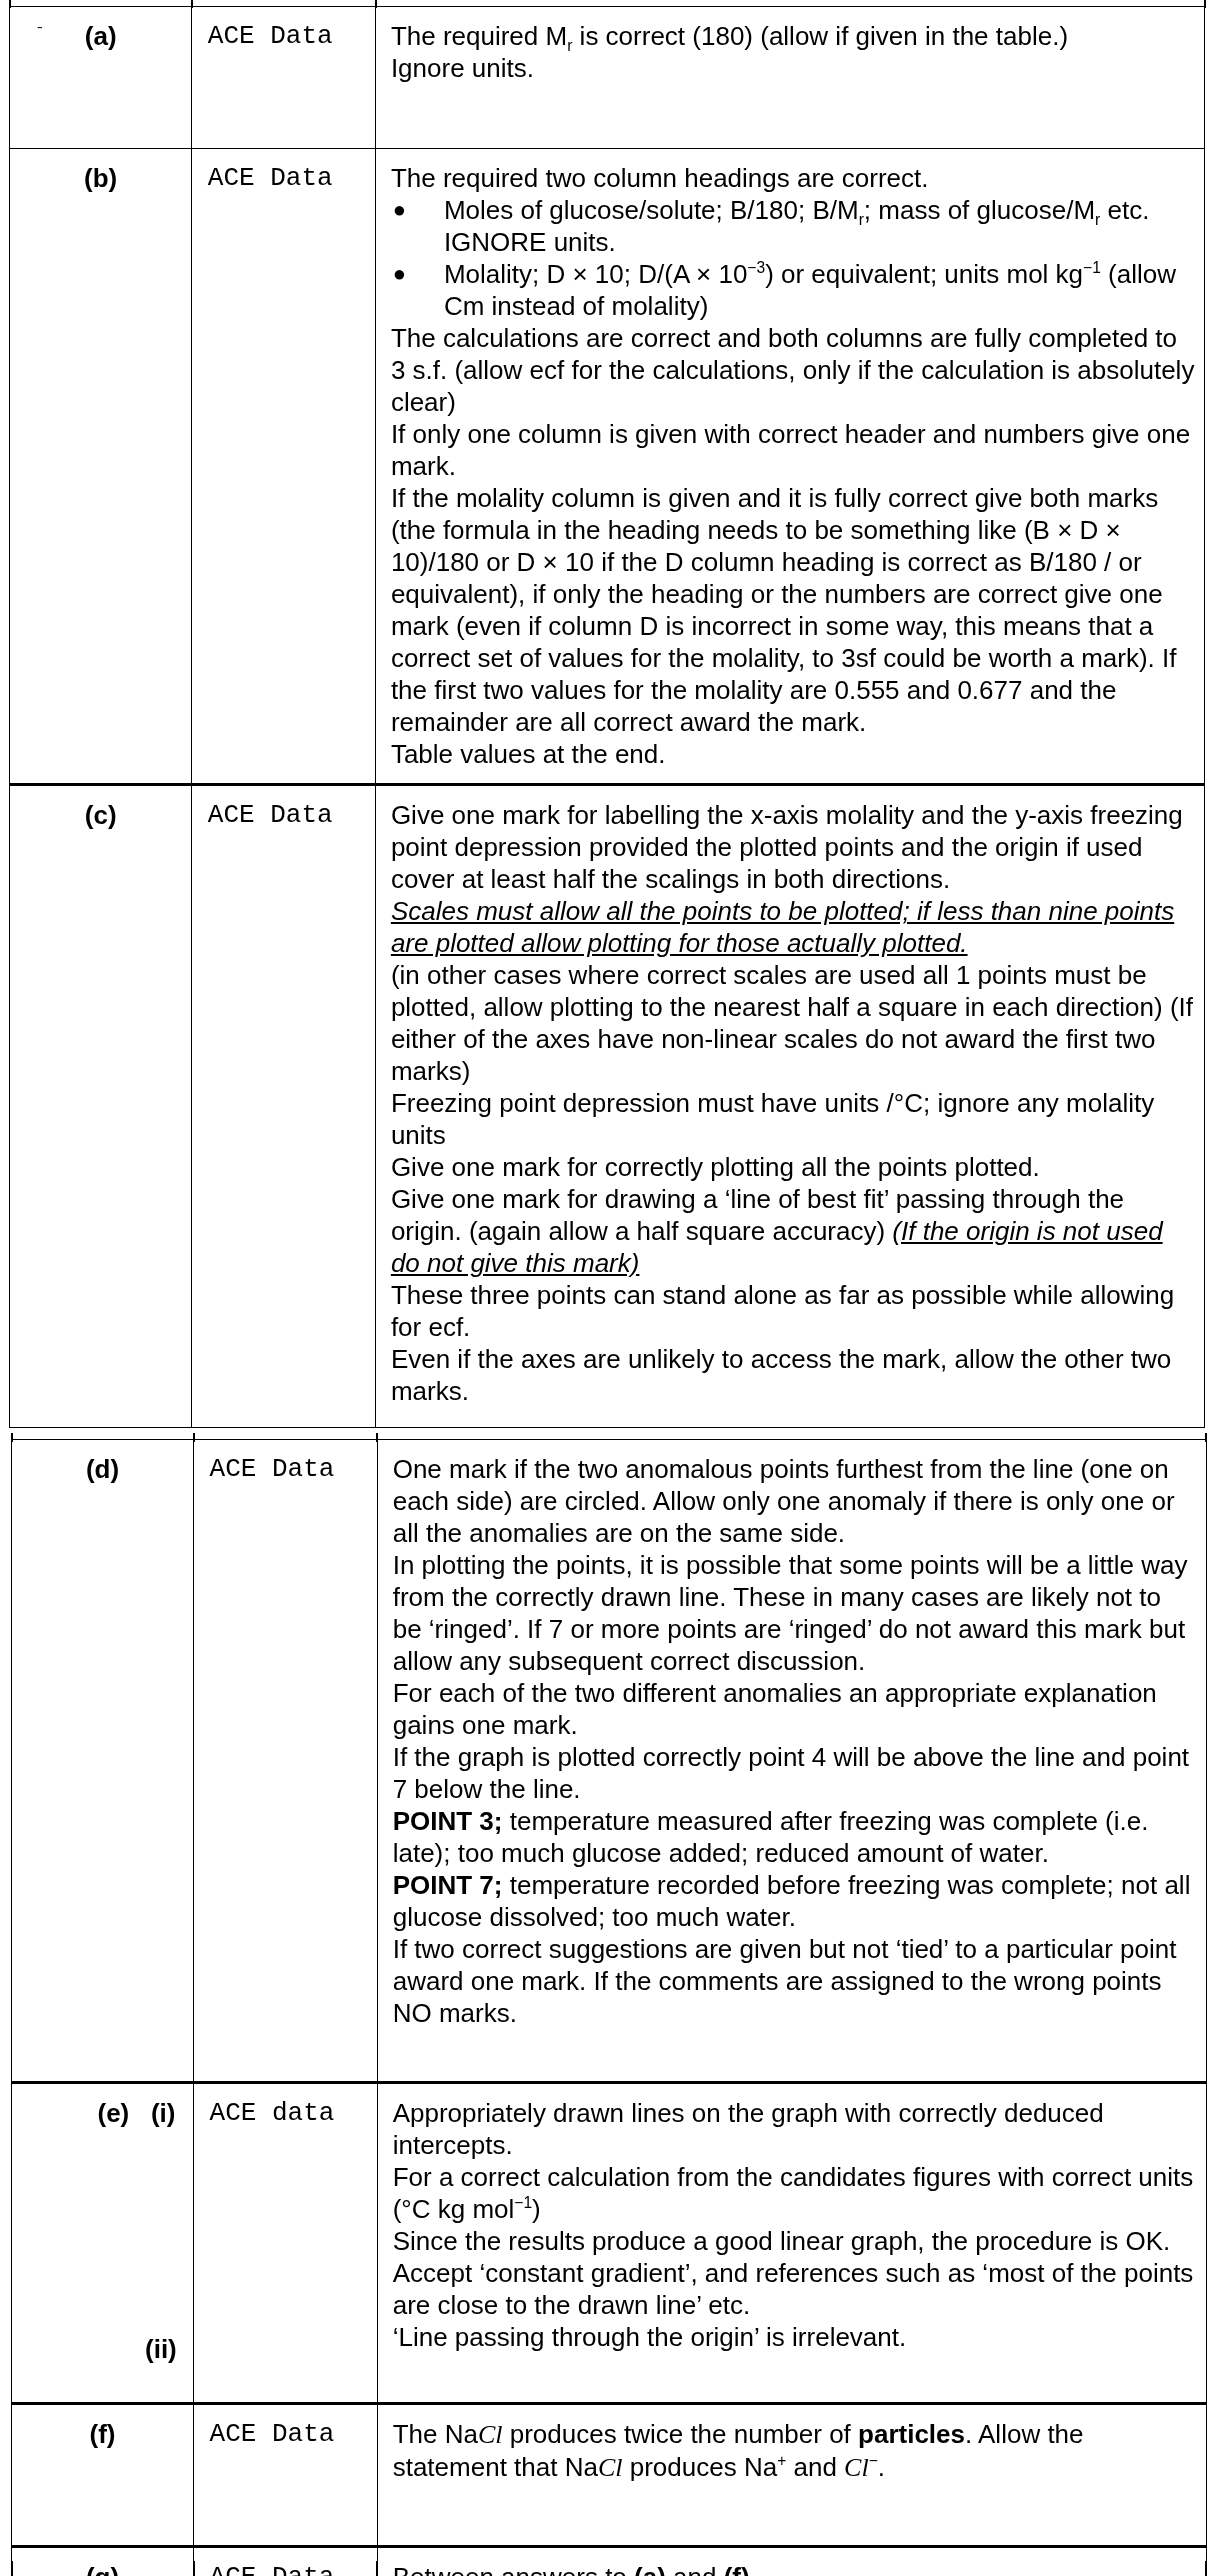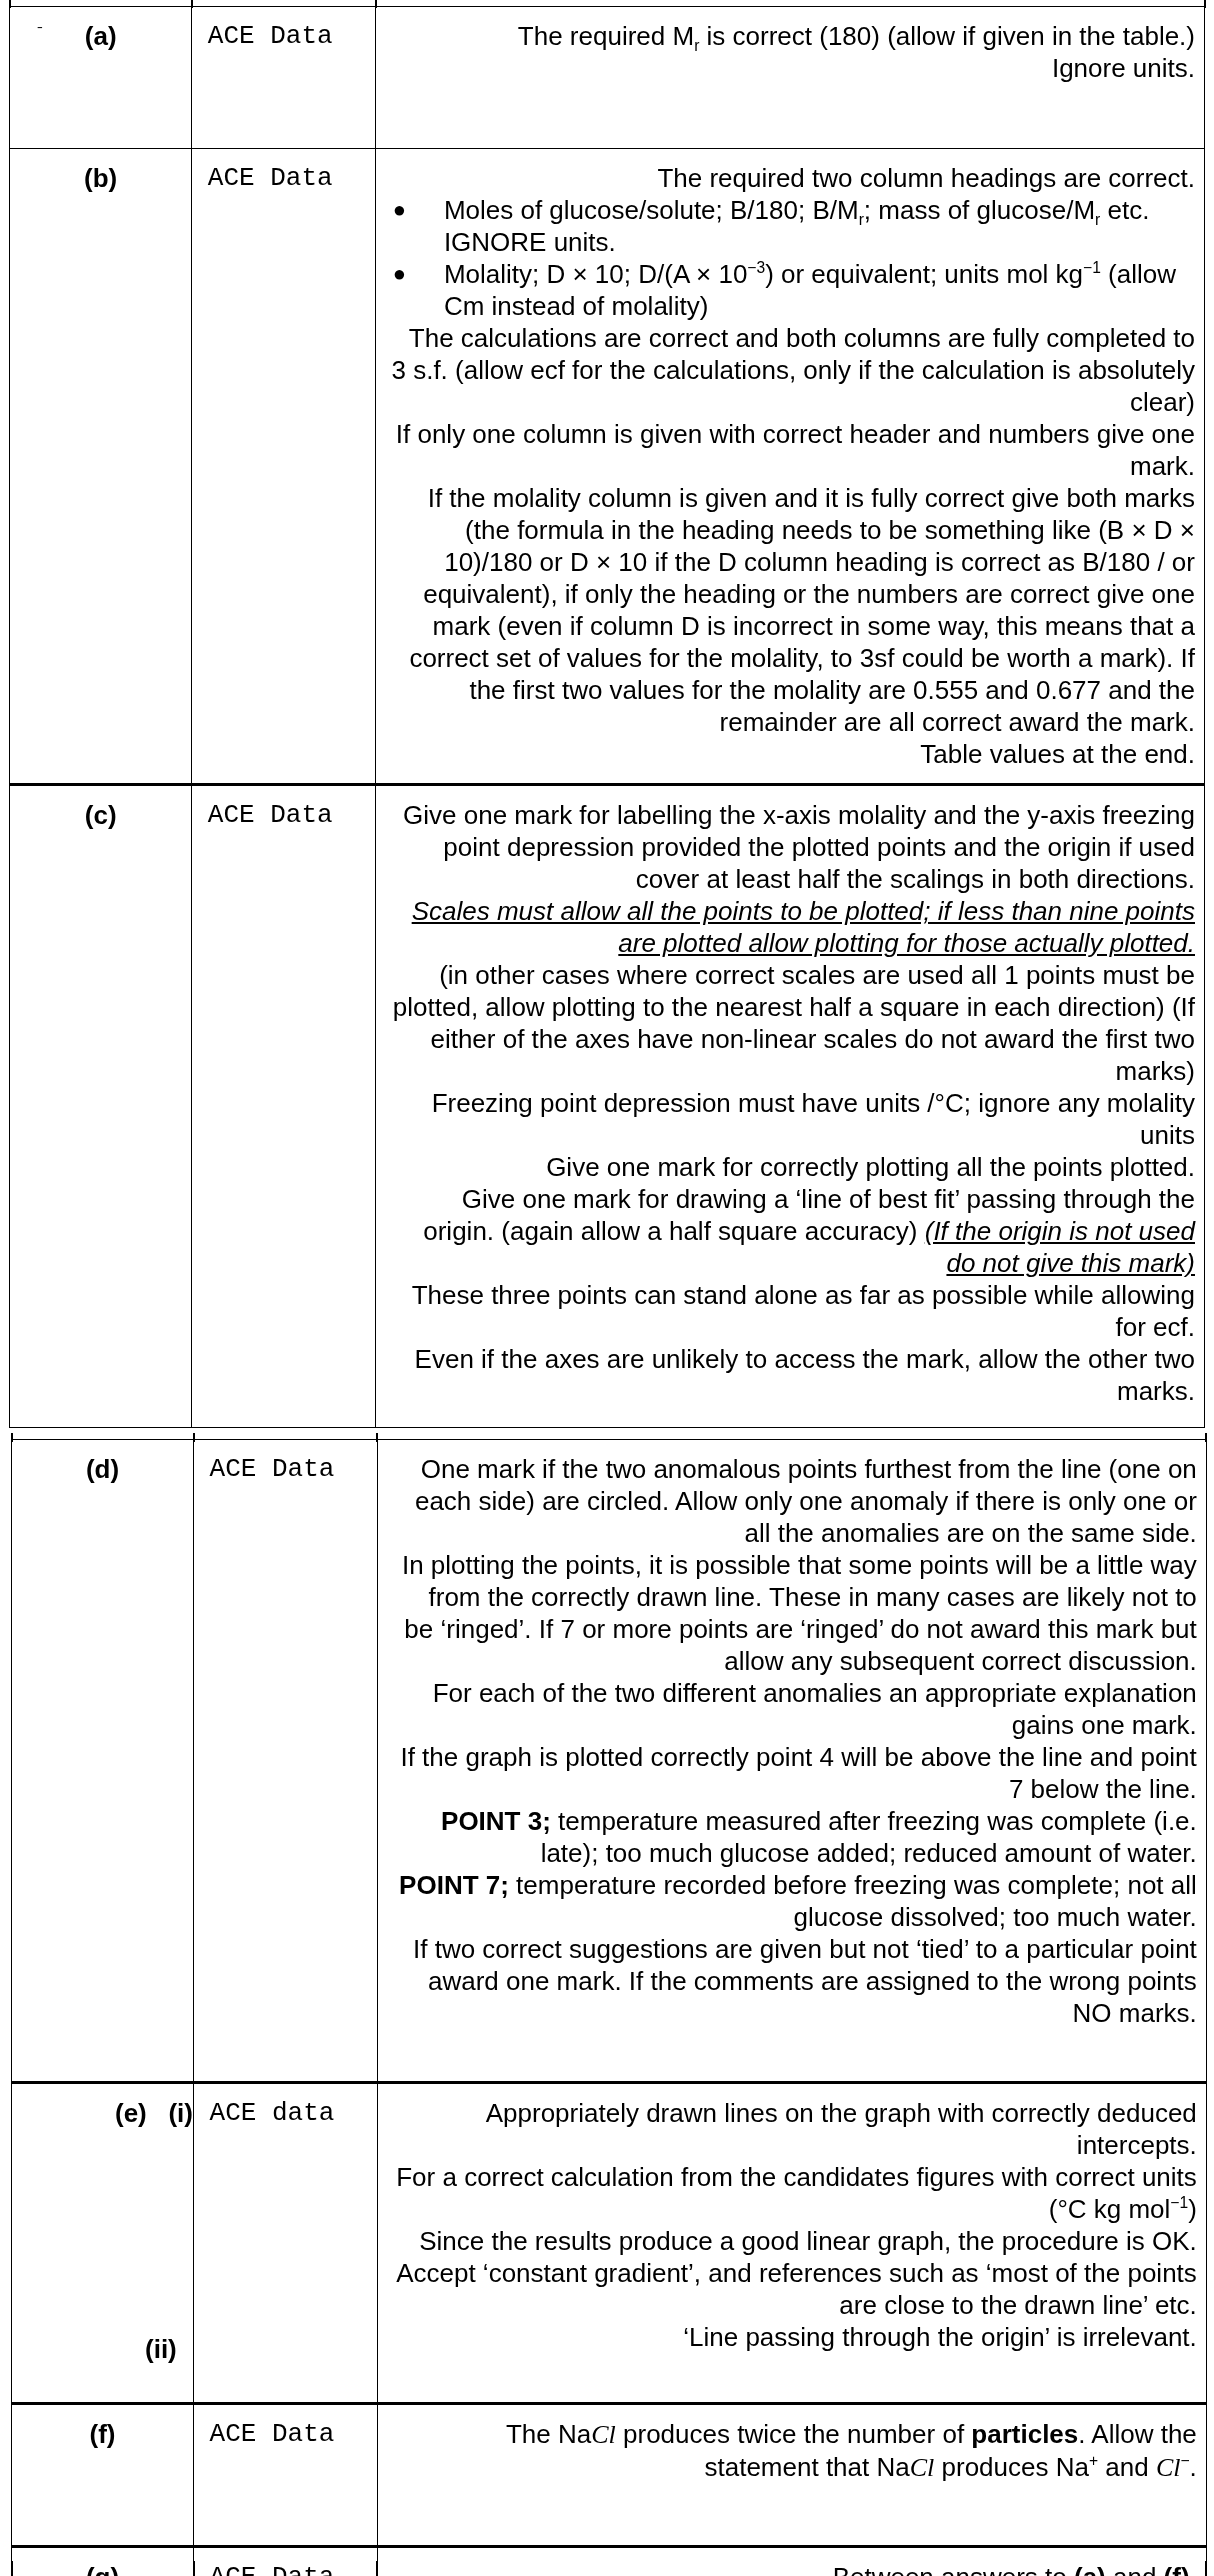--- a/index.html
+++ b/index.html
@@ -19,21 +19,21 @@
   table.ms tr.thick-top td { border-top-width: 3.7px; }
   table.ms tr.thick-bottom td { border-bottom-width: 3.7px; }
   td.c-q { width: 180px; }
   td.c-ref { width: 182px; }
   td.c-guid { width: auto; }
   .q {
     font-weight: bold; padding: 13px 0 0 0; text-align: center; display: block;
   }
   .ref { padding: 13px 0 0 15.6px; display: block; font-family: Liberation Mono, monospace; }
   .guid { padding: 13px 9.2px 13px 14.7px; }
-  .guid p { margin: 0; text-align: right; }
+  .guid p { margin: 0; }
   .guid ul { margin: 0; padding: 0; list-style: none; }
   .guid li { position: relative; padding-left: 53px; }
   .guid li .bullet {
     position: absolute; left: 1.8px; top: 0; font-size: 22px;
   }
   .u { text-decoration: underline; font-style: italic; }
   .b { font-weight: bold; }
   sub, sup { font-size: 15.6px; line-height: 0; }
   .tick { position:absolute; left:27.5px; top:9.2px; font-size:16.5px; }
   .italic-l { font-family: "Liberation Serif", serif; font-style: italic; }
@@ -149,21 +149,21 @@
         <p>If the graph is plotted correctly point 4 will be above the line and point 7 below the line.</p>
         <p><span class="b">POINT 3;</span><span> temperature measured after freezing was complete (i.e. late); too much glucose added; reduced amount of water.</span></p>
         <p><span class="b">POINT 7;</span><span> temperature recorded before freezing was complete; not all glucose dissolved; too much water.</span></p>
         <p>If two correct suggestions are given but not ‘tied’ to a particular point award one mark. If the comments are assigned to the wrong points NO marks.</p>
       </div>
     </td>
   </tr>
 
   <tr class="thick-top" style="height:321px;">
     <td class="c-q" style="position:relative;">
-      <span class="q" style="text-align:right;padding-left:68px;"><span>(e)</span>&nbsp;&nbsp;&nbsp;<span>(i)</span></span>
+      <span class="q" style="text-align:center;padding-left:68px;"><span>(e)</span>&nbsp;&nbsp;&nbsp;<span>(i)</span></span>
       <span class="b" style="position:absolute;left:133px;top:249px;">(ii)</span>
     </td>
     <td class="c-ref">
       <span class="ref">ACE data</span>
     </td>
     <td class="c-guid">
       <div class="guid">
         <p>Appropriately drawn lines on the graph with correctly deduced intercepts.</p>
         <p><span>For a correct calculation from the candidates figures with correct units (°C kg mol</span><sup>−1</sup><span>)</span></p>
         <p>Since the results produce a good linear graph, the procedure is OK.</p>

